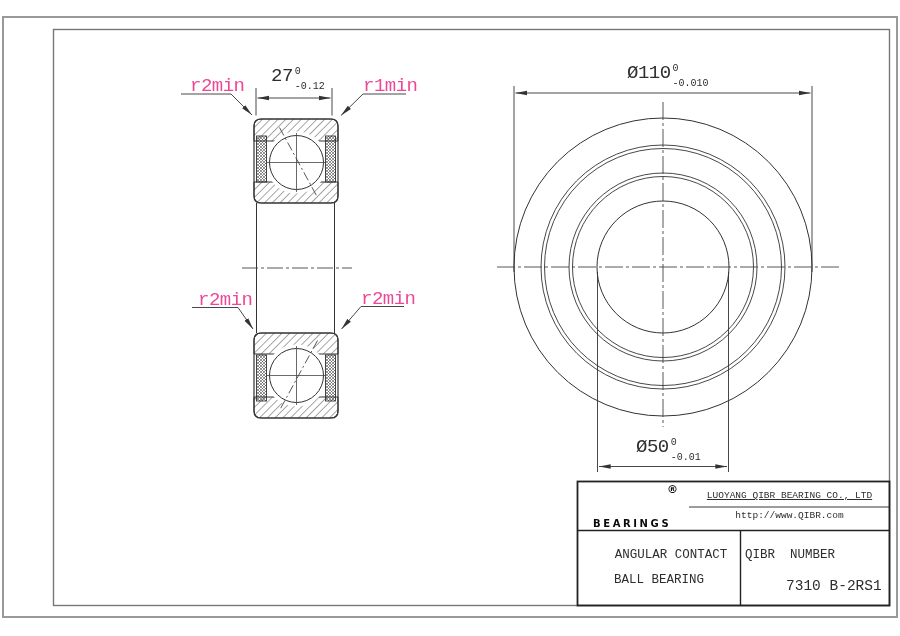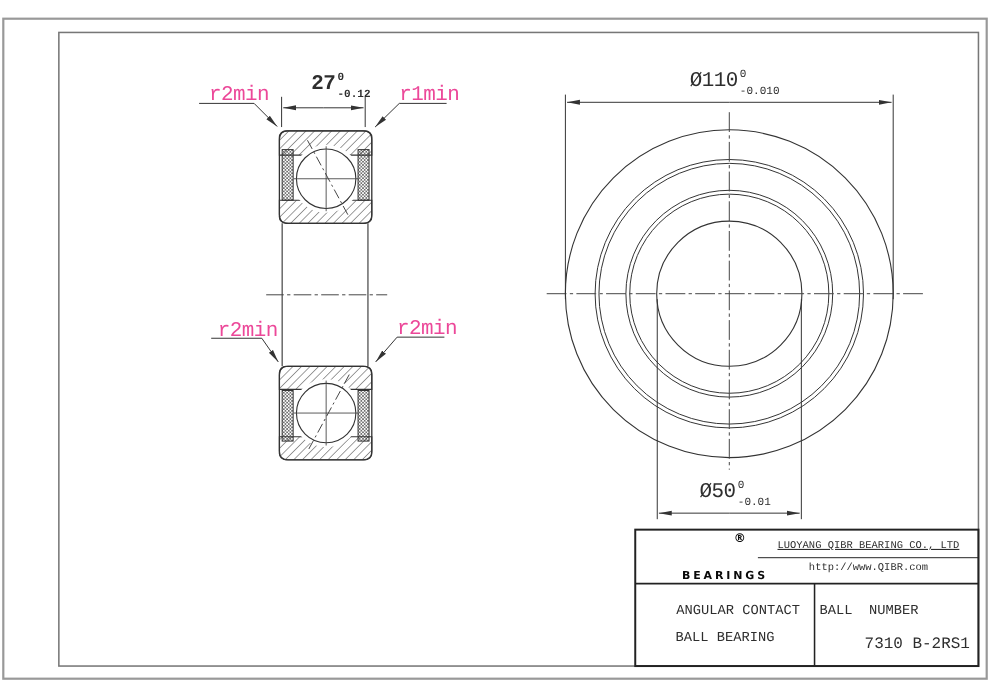--- a/index.html
+++ b/index.html
@@ -128,21 +128,21 @@
     </g>
 
     <g stroke="#222" fill="none">
       <rect x="577.5" y="481.5" width="312" height="124" stroke-width="1.8"></rect>
       <line x1="577.5" y1="530.5" x2="889.5" y2="530.5" stroke-width="1.6"></line>
       <line x1="740.5" y1="530.5" x2="740.5" y2="605.5" stroke-width="1.4"></line>
       <line x1="689" y1="507" x2="889.5" y2="507" stroke-width="0.9"></line>
     </g>
   </svg>
 
-  <div class="dim" style="left:283px;top:67px;font-weight:bold;">
+  <div class="dim" style="left:271px;top:67px;">
     <span class="main">27</span>
     <span class="tol">
       <span>0</span>
       <span>-0.12</span>
     </span>
   </div>
 
   <div class="dim" style="left:627px;top:64px;">
     <span class="main">Ø110</span>
     <span class="tol">
@@ -158,24 +158,24 @@
       <span>-0.01</span>
     </span>
   </div>
 
   <div class="rlabel" style="left:190px;top:77px;">r2min</div>
   <div class="rlabel" style="left:363px;top:77px;">r1min</div>
   <div class="rlabel" style="left:198px;top:291px;">r2min</div>
   <div class="rlabel" style="left:361px;top:290px;">r2min</div>
 
   <div class="tb-text logo-reg" style="left:667px;top:483px;">®</div>
-  <div class="tb-text logo-sub" style="left:620px;top:518px;">BEARINGS</div>
+  <div class="tb-text logo-sub" style="left:593px;top:518px;">BEARINGS</div>
 
   <div class="tb-text company center" style="left:689px;top:490px;width:201px;">LUOYANG QIBR BEARING CO., LTD</div>
   <div class="tb-text website center" style="left:689px;top:510px;width:201px;">http://www.QIBR.com</div>
 
   <div class="tb-text prodline center" style="left:590px;top:548px;width:162px;">ANGULAR CONTACT</div>
   <div class="tb-text prodline center" style="left:578px;top:573px;width:162px;">BALL BEARING</div>
 
-  <div class="tb-text pnlabel" style="left:745px;top:548px;">BALL  NUMBER</div>
+  <div class="tb-text pnlabel" style="left:745px;top:548px;">QIBR  NUMBER</div>
   <div class="tb-text pn" style="left:786px;top:578px;">7310 B-2RS1</div>
 
 </div>
 
 </body></html>

